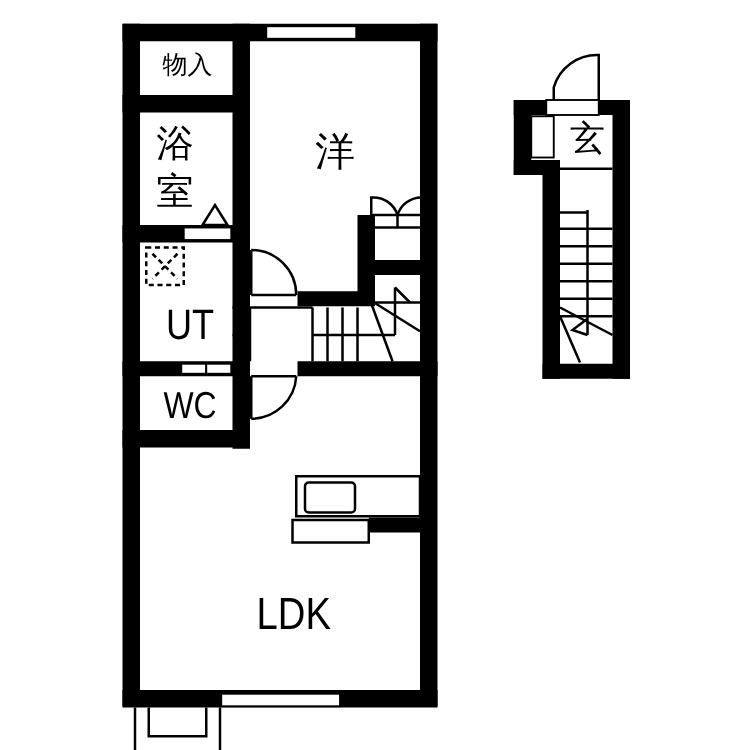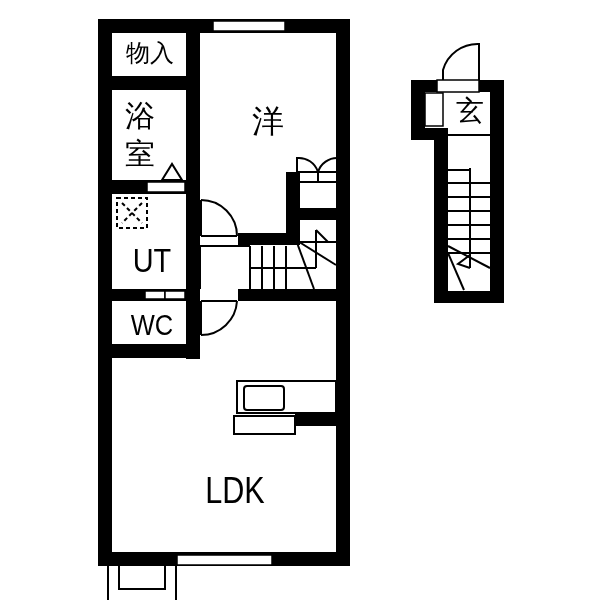--- a/index.html
+++ b/index.html
@@ -106,20 +106,20 @@
     <line x1="448" y1="211" x2="490" y2="211"></line>
     <line x1="448" y1="225" x2="490" y2="225"></line>
     <line x1="448" y1="239" x2="490" y2="239"></line>
     <line x1="448" y1="253" x2="490" y2="253"></line>
     <line x1="448" y1="246" x2="490" y2="268"></line>
     <line x1="448" y1="253" x2="464" y2="290"></line>
     <polyline points="470,255 458,264 470,268"></polyline>
   </g>
 </svg>
 
-<div class="lbl jp" style="left:117px;top:41px;font-size:24px;width:66px;">物入</div>
+<div class="lbl jp" style="left:117px;top:41px;font-size:20px;width:66px;">物入</div>
 <div class="lbl jp" style="left:120px;top:101px;font-size:30px;width:40px;">浴</div>
 <div class="lbl jp" style="left:120px;top:139px;font-size:30px;width:40px;">室</div>
 <div class="lbl jp" style="left:248px;top:105px;font-size:32px;width:40px;">洋</div>
 <div class="lbl lat" style="left:124px;top:243px;font-size:34px;width:56px;">UT</div>
 <div class="lbl lat" style="left:122px;top:310px;font-size:30px;width:60px;">WC</div>
 <div class="lbl lat" style="left:196px;top:473px;font-size:36px;width:78px;">LDK</div>
 <div class="lbl jp" style="left:452px;top:97px;font-size:28px;width:36px;">玄</div>
 
 </body></html>

